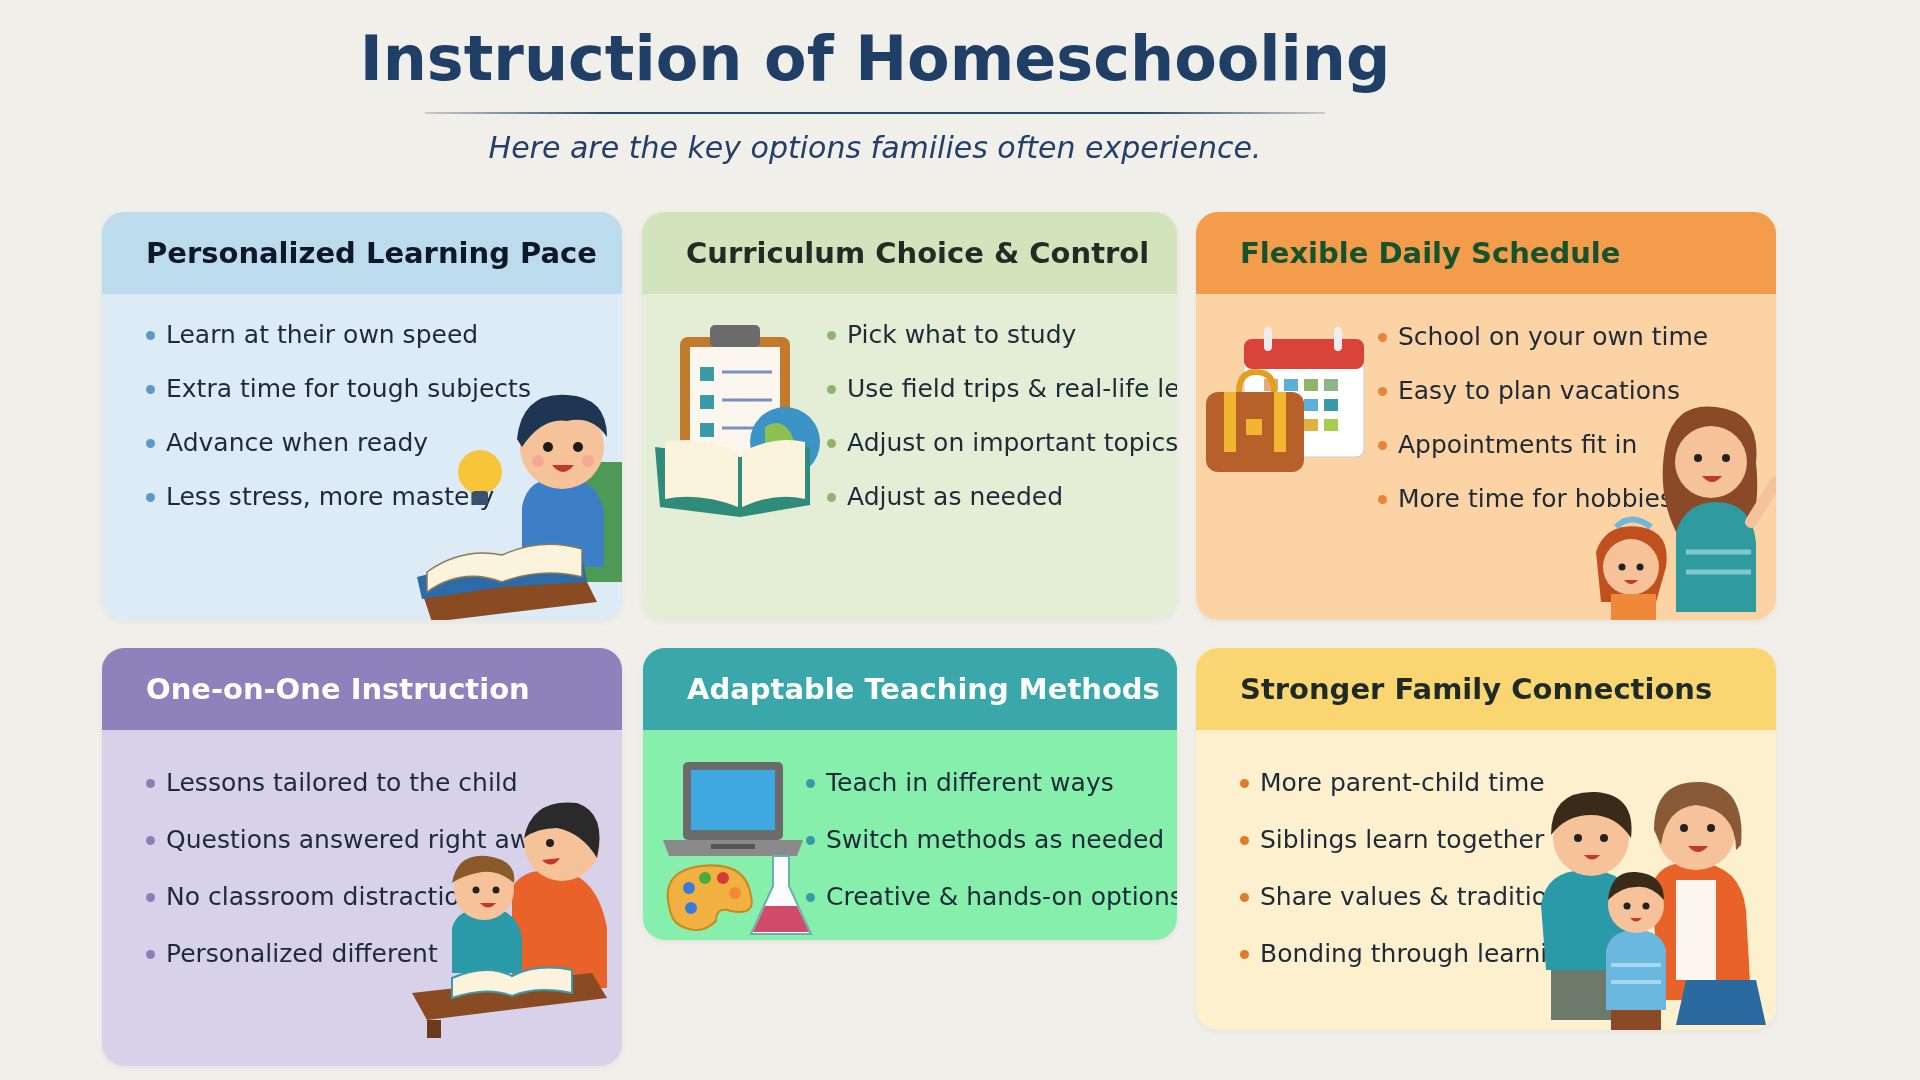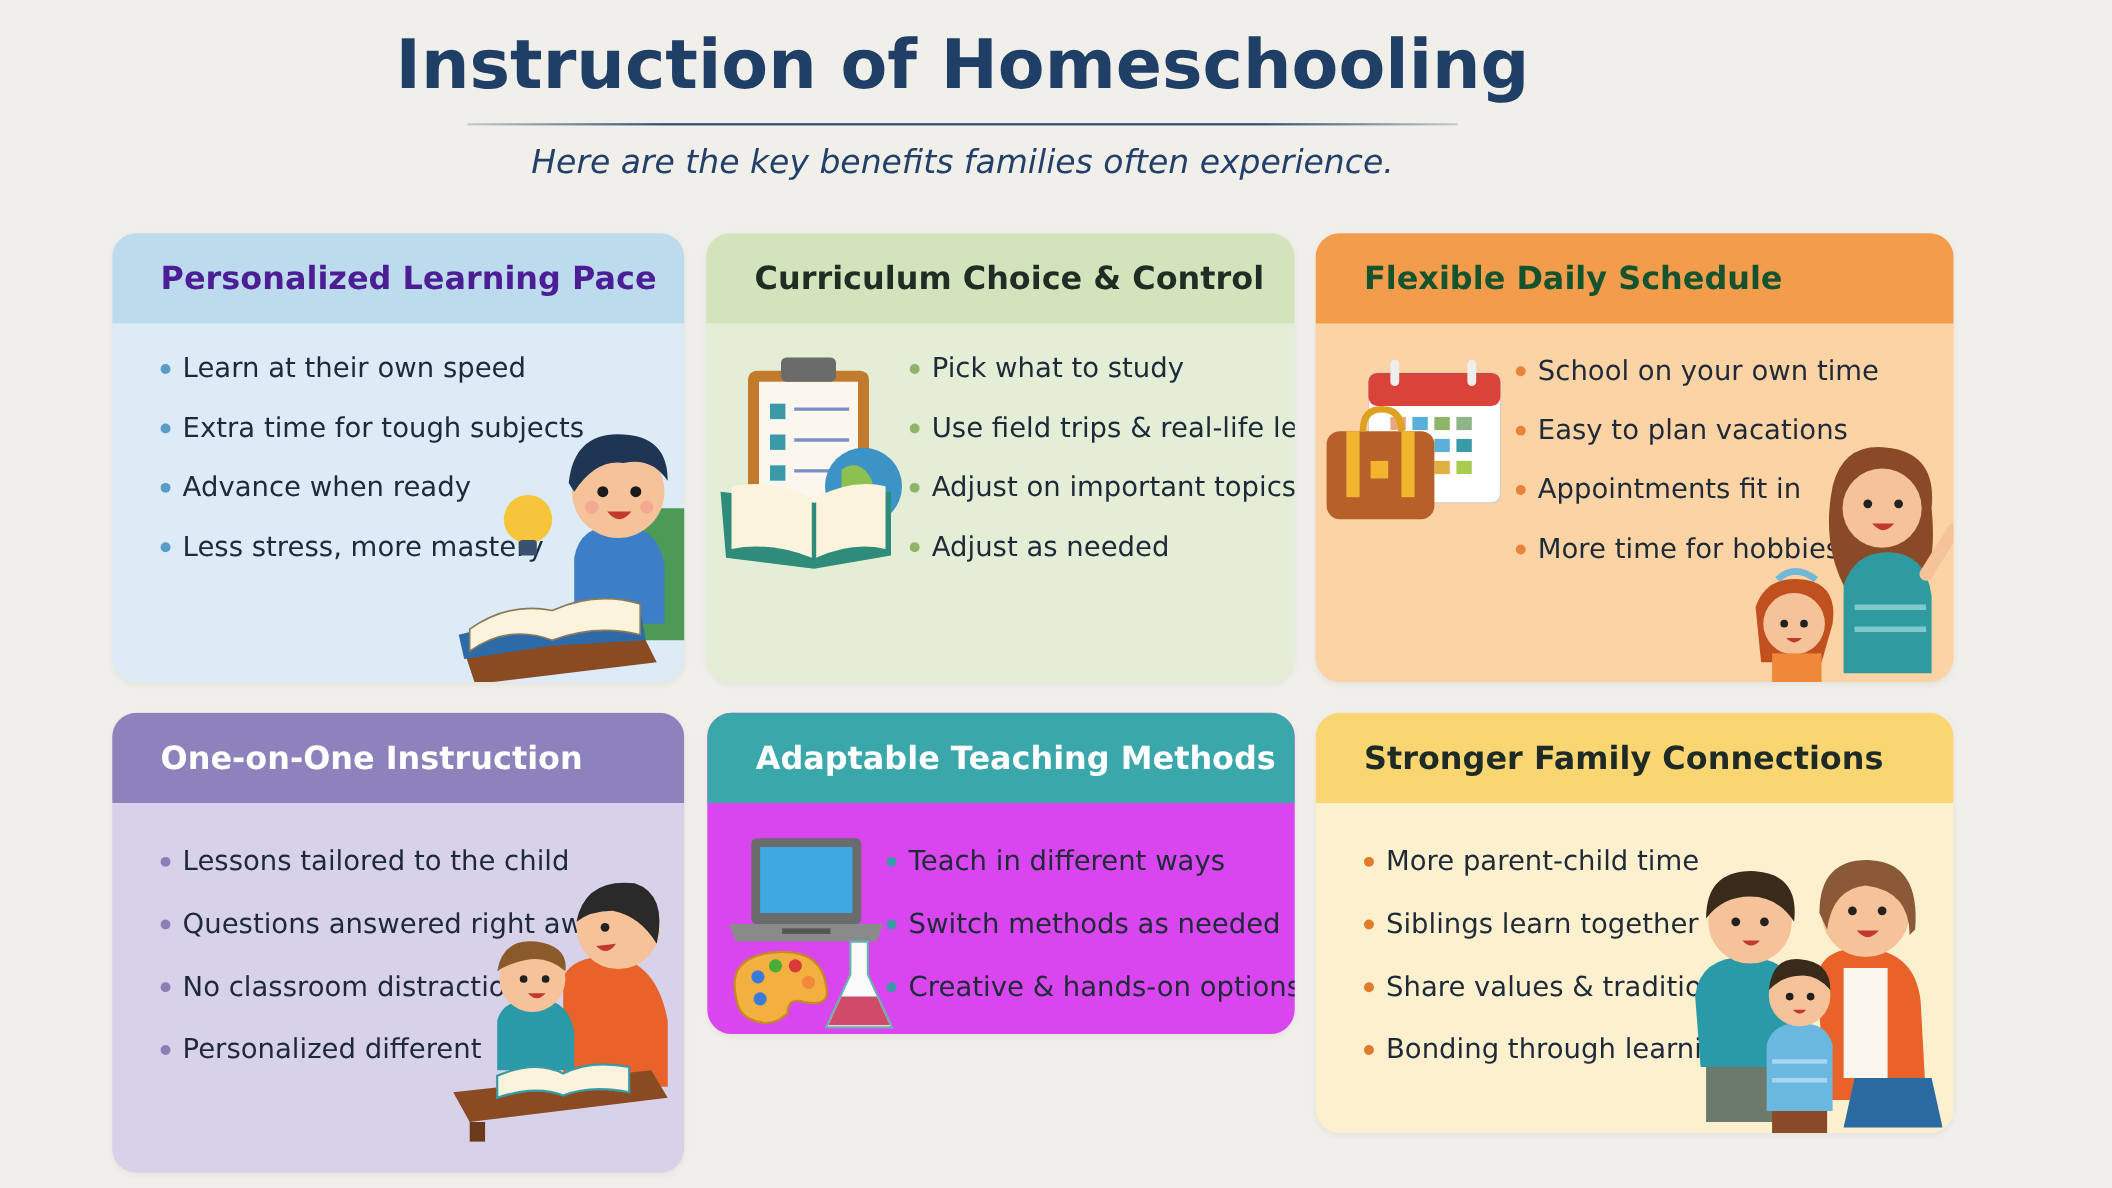--- a/index.html
+++ b/index.html
@@ -7,38 +7,38 @@
   .title{position:absolute;left:0;top:22px;width:1750px;text-align:center;font-size:62px;font-weight:bold;color:#1f3f66;letter-spacing:0px;}
   .divider{position:absolute;left:425px;top:112px;width:900px;height:2px;background:linear-gradient(90deg,rgba(31,63,102,0.2),#2b4a6e 20%,#2b4a6e 80%,rgba(31,63,102,0.2));}
   .subtitle{position:absolute;left:0;top:130px;width:1750px;text-align:center;font-size:30px;font-style:italic;color:#22406a;}
   .panel{position:absolute;border-radius:22px;overflow:hidden;box-shadow:0 2px 6px rgba(0,0,0,0.05);}
   .panel .hdr{height:82px;display:flex;align-items:center;padding-left:44px;font-size:29px;font-weight:bold;box-sizing:border-box;}
   .panel ul{list-style:none;margin:0;padding:0;position:absolute;}
   .panel li{position:relative;font-size:25px;height:54px;line-height:54px;padding-left:20px;white-space:nowrap;color:#1f2a38;}
   .panel li .dot{position:absolute;left:0;top:23px;width:9px;height:9px;border-radius:50%;}
   .illus{position:absolute;}
   #p1{left:102px;top:212px;width:520px;height:408px;background:#dcebf6;}
-  #p1 .hdr{background:#bcdcee;color:#4c1d95;}
+  #p1 .hdr{background:#bcdcee;color:#0f172a;}
   #p2{left:642px;top:212px;width:535px;height:408px;background:#e4eed7;}
   #p2 .hdr{background:#d3e4bd;color:#1f2d24;}
   #p3{left:1196px;top:212px;width:580px;height:408px;background:#fcd3a4;}
   #p3 .hdr{background:#f29c4c;color:#14532d;}
   #p4{left:102px;top:648px;width:520px;height:418px;background:#d8d1ea;}
   #p4 .hdr{background:#8e82bd;color:#ffffff;}
-  #p5{left:643px;top:648px;width:534px;height:292px;background:#d946ef;}
+  #p5{left:643px;top:648px;width:534px;height:292px;background:#86efac;}
   #p5 .hdr{background:#3aa7ab;color:#ffffff;}
   #p6{left:1196px;top:648px;width:580px;height:382px;background:#fdf0cf;}
   #p6 .hdr{background:#fad672;color:#1d2a25;}
 </style>
 </head>
 <body>
 
 <div class="title">Instruction of Homeschooling</div>
 <div class="divider"></div>
-<div class="subtitle">Here are the key benefits families often experience.</div>
+<div class="subtitle">Here are the key options families often experience.</div>
 
 <div id="p1" class="panel">
   <div class="hdr">Personalized Learning Pace</div>
   <ul style="left:44px;top:96px;">
     <li><span class="dot" style="background:#5a9ac6"></span><span>Learn at their own speed</span></li>
     <li><span class="dot" style="background:#5a9ac6"></span><span>Extra time for tough subjects</span></li>
     <li><span class="dot" style="background:#5a9ac6"></span><span>Advance when ready</span></li>
     <li><span class="dot" style="background:#5a9ac6"></span><span>Less stress, more mastery</span></li>
   </ul>
   <svg class="illus" style="left:290px;top:165px;" width="240" height="250" viewBox="0 0 240 250">

